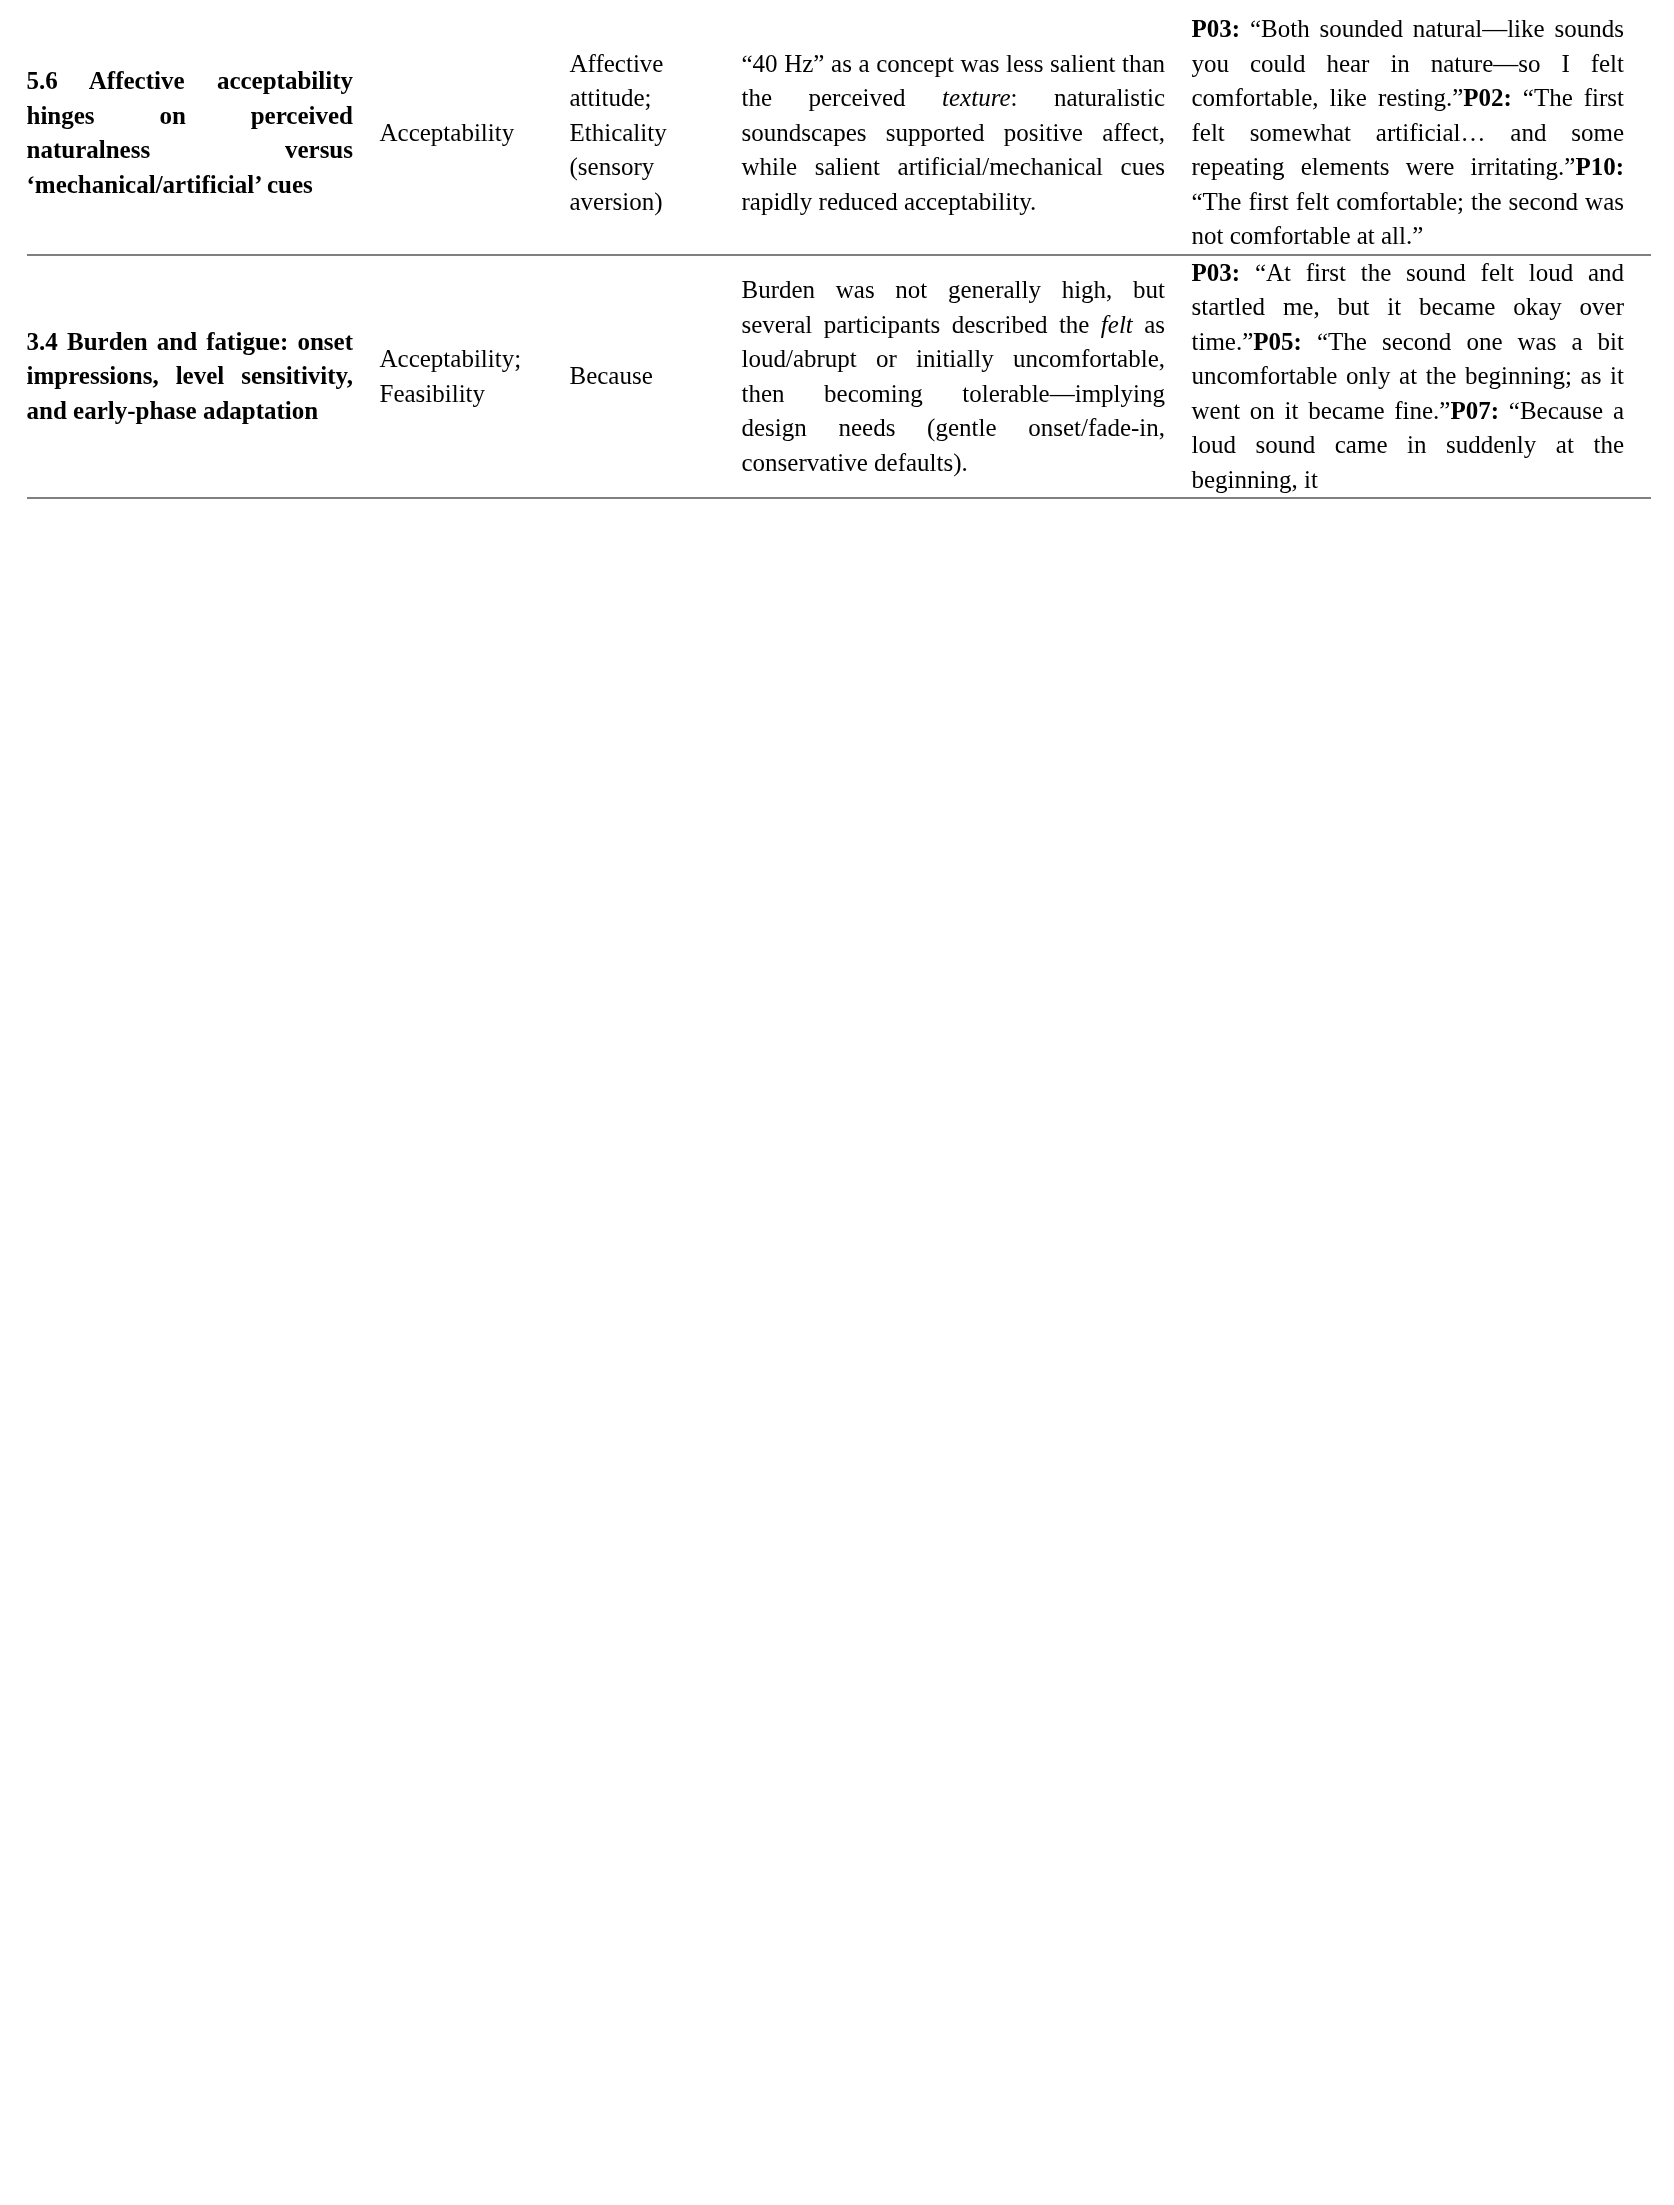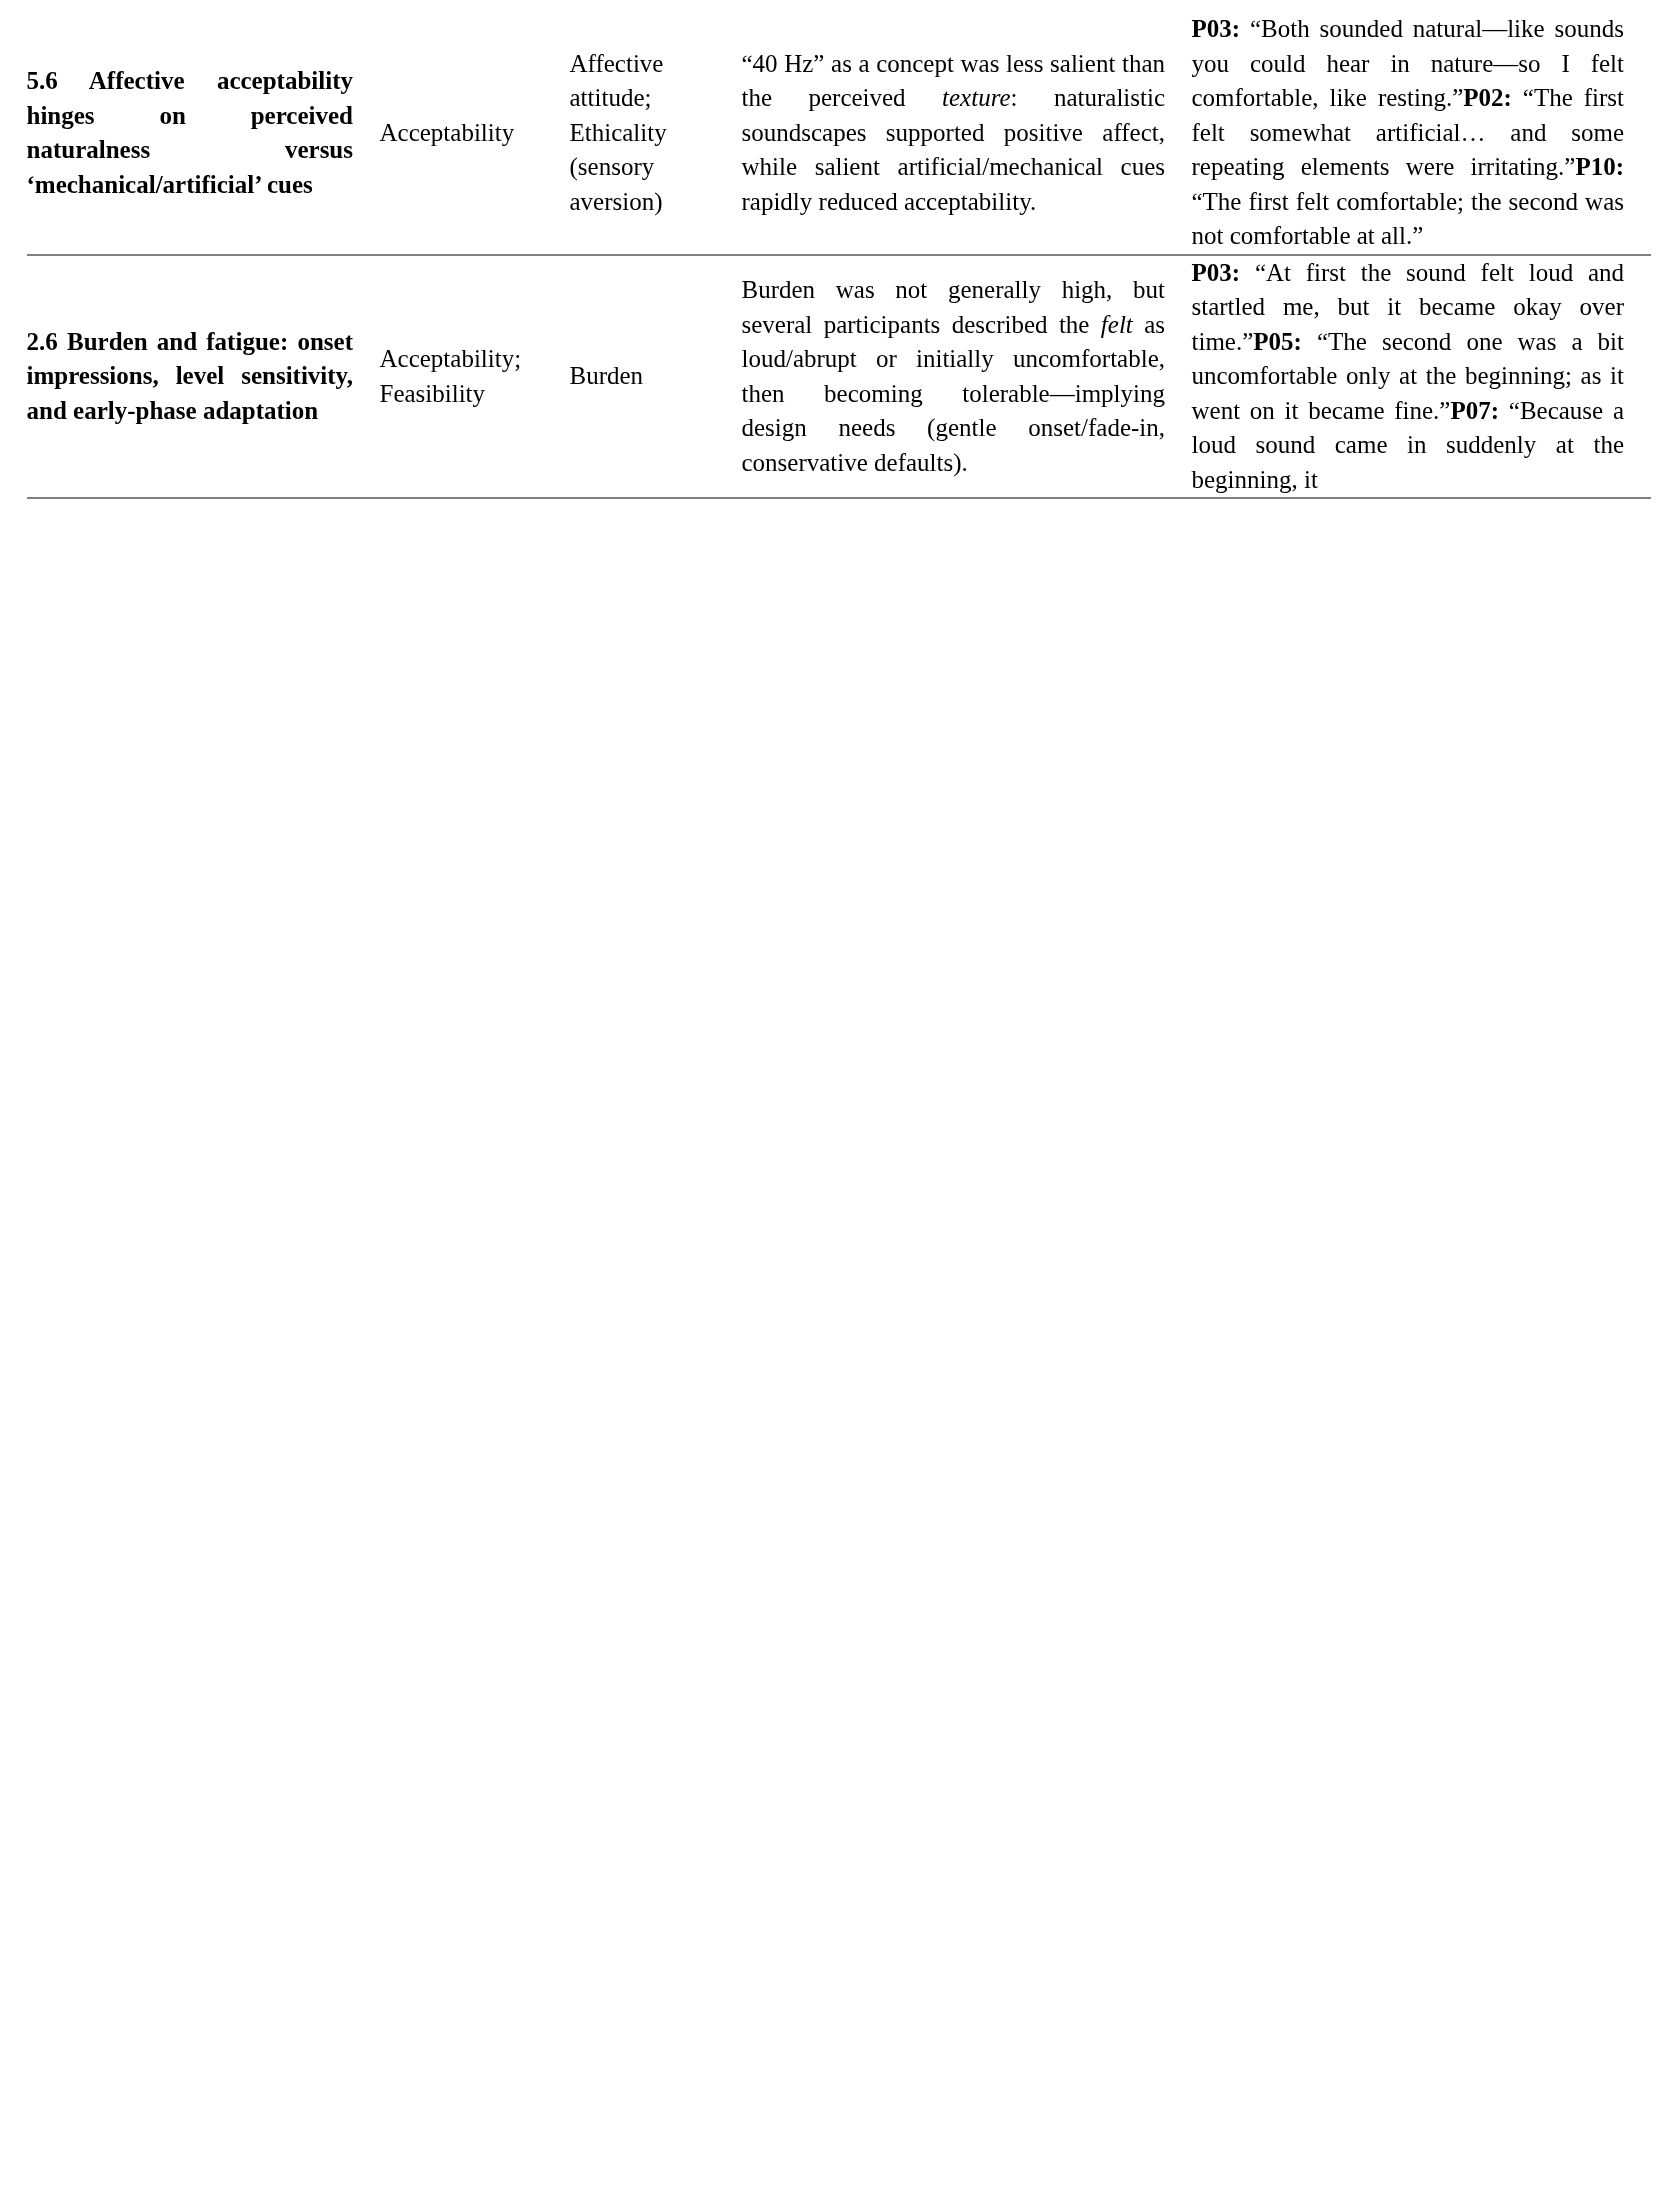--- a/index.html
+++ b/index.html
@@ -97,23 +97,23 @@
 
       <tr class="rule-bottom">
         <td class="cell-theme">5.6 Affective acceptability hinges on perceived naturalness versus ‘mechanical/artificial’ cues</td>
         <td class="cell-construct">Acceptability</td>
         <td class="cell-sub">Affective attitude; Ethicality (sensory aversion)</td>
         <td class="cell-interp">“40 Hz” as a concept was less salient than the perceived <em>texture</em>: naturalistic soundscapes supported positive affect, while salient artificial/mechanical cues rapidly reduced acceptability.</td>
         <td class="cell-quotes"><span class="q-speaker">P03:</span><span> “Both sounded natural—like sounds you could hear in nature—so I felt comfortable, like resting.”</span><span class="q-speaker">P02:</span><span> “The first felt somewhat artificial… and some repeating elements were irritating.”</span><span class="q-speaker">P10:</span><span> “The first felt comfortable; the second was not comfortable at all.”</span></td>
       </tr>
 
       <tr class="rule-bottom">
-        <td class="cell-theme">2.6 Burden and fatigue: onset impressions, level sensitivity, and early-phase adaptation</td>
+        <td class="cell-theme">3.4 Burden and fatigue: onset impressions, level sensitivity, and early-phase adaptation</td>
         <td class="cell-construct">Acceptability; Feasibility</td>
-        <td class="cell-sub">Burden</td>
+        <td class="cell-sub">Because</td>
         <td class="cell-interp">Burden was not generally high, but several participants described the <em>felt</em> as loud/abrupt or initially uncomfortable, then becoming tolerable—implying design needs (gentle onset/fade-in, conservative defaults).</td>
         <td class="cell-quotes"><span class="q-speaker">P03:</span><span> “At first the sound felt loud and startled me, but it became okay over time.”</span><span class="q-speaker">P05:</span><span> “The second one was a bit uncomfortable only at the beginning; as it went on it became fine.”</span><span class="q-speaker">P07:</span><span> “Because a loud sound came in suddenly at the beginning, it</span></td>
       </tr>
 
     </tbody>
   </table>
 </div>
 
 
 </body></html>

